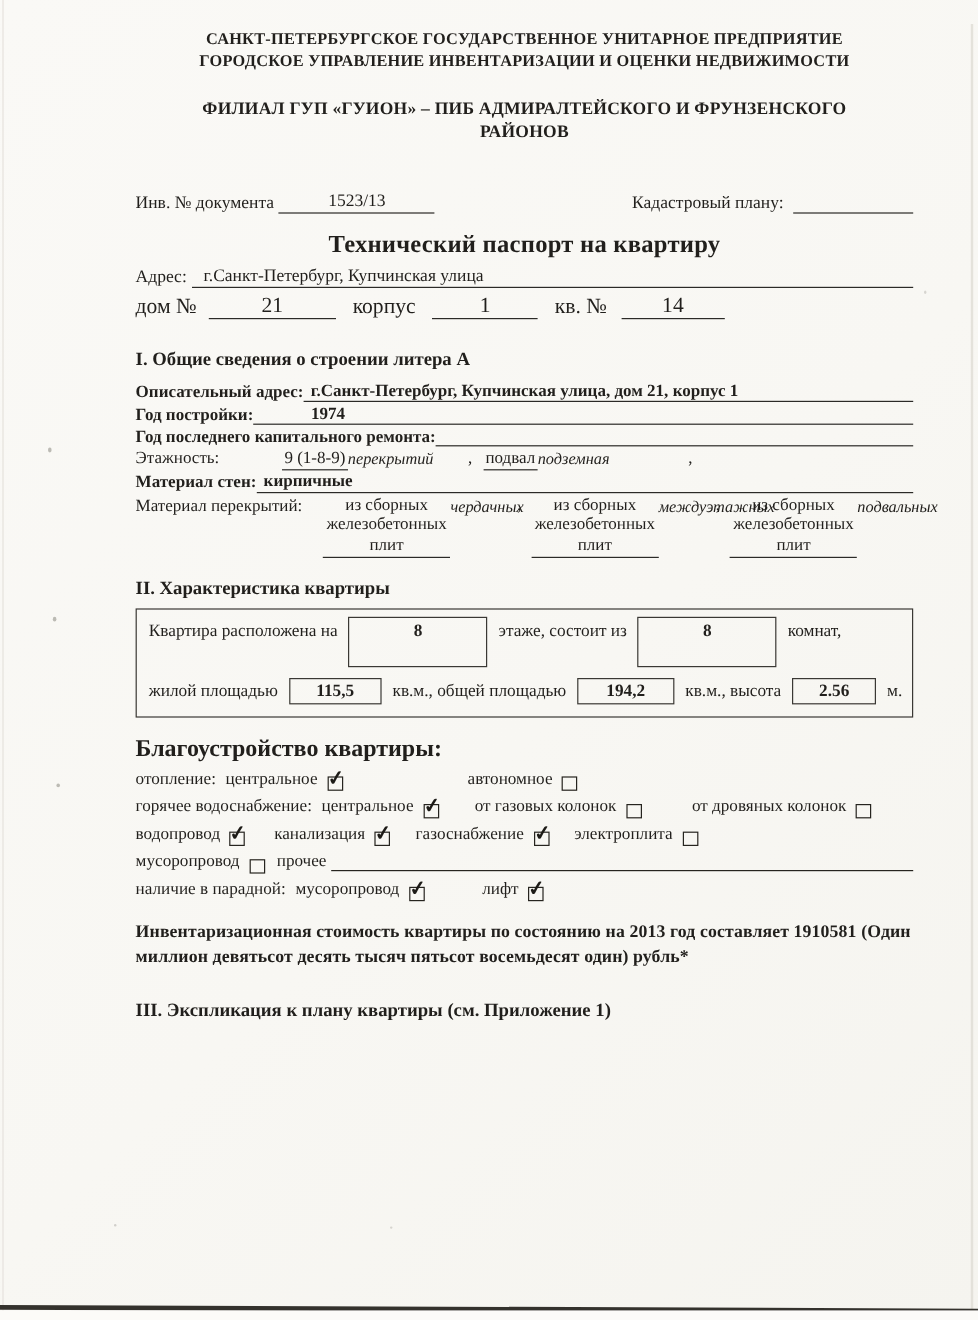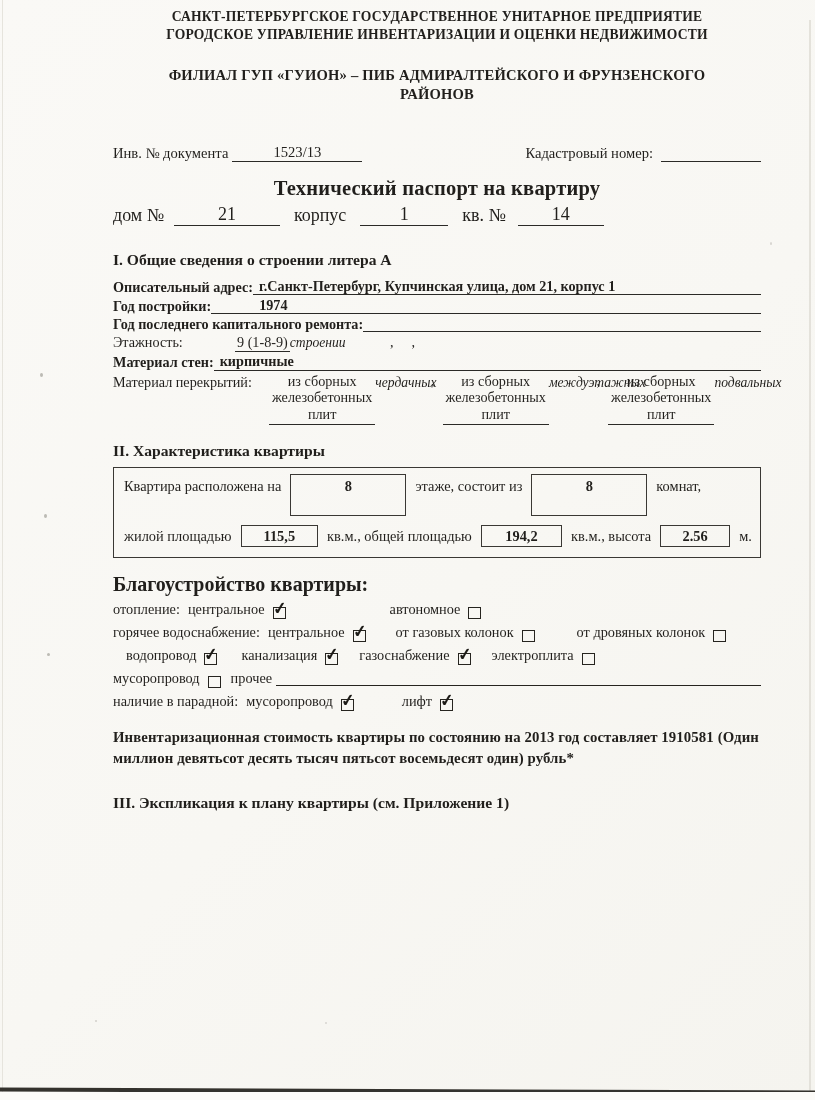--- a/index.html
+++ b/index.html
@@ -19,21 +19,21 @@
   .edge-left  { position:absolute; top:0; bottom:0; left:2px; width:1px; background:#e3e1da; opacity:.9; }
   .page-bottom-edge {
     position:absolute; left:-6px; right:-6px; top:1089px; height:4px;
     background:#34322d; transform:rotate(0.22deg); border-radius:2px;
   }
   .below-edge { position:absolute; left:0; right:0; top:1092px; height:8px; background:#fcfbf8; }
   .speck { position:absolute; background:#8a8880; border-radius:50%; opacity:.55; }
 
   .content { position:absolute; left:113px; top:0; width:648px; }
 
-  .org-header { margin-top:8px; text-align:center; font-weight:bold; font-size:13.6px; line-height:18px; letter-spacing:.2px; }
+  .org-header { margin-top:24px; text-align:center; font-weight:bold; font-size:13.6px; line-height:18px; letter-spacing:.2px; }
   .branch { margin:22px auto 0; max-width:612px; text-align:center; font-weight:bold; font-size:14.6px; line-height:19px; letter-spacing:.2px; }
 
   .meta-row { margin-top:40px; display:flex; align-items:flex-end; font-size:14.6px; }
   .u { border-bottom:1.3px solid #2b2a27; }
   .u-center { text-align:center; display:inline-block; }
   .meta-inv-val { width:130px; margin-left:4px; }
   .meta-spacer { flex:1; }
   .meta-cad-val { width:100px; margin-left:8px; }
 
   .doc-title { margin-top:15px; text-align:center; font-weight:bold; font-size:20.5px; letter-spacing:.2px; }
@@ -95,21 +95,21 @@
     border:1.6px solid #26241f; margin-left:8px; position:relative;
     background:transparent;
   }
   .cb.checked::after {
     content:"\2713";
     position:absolute; left:-1px; top:-9px;
     font-size:17px; font-weight:bold; color:#1d1b17;
     transform:rotate(-6deg);
   }
   .g105 { margin-right:104px; } .g40 { margin-right:42px; } .g28 { margin-right:30px; }
-  .g22 { margin-right:24px;margin-left:13px; } .g20 { margin-right:21px; } .g46 { margin-right:48px; }
+  .g22 { margin-right:24px; } .g20 { margin-right:21px; } .g46 { margin-right:48px; }
   .prochee-lbl { margin-left:10px; margin-right:4px; }
   .prochee-line { flex:1; border-bottom:1.4px solid #26241f; height:15px; }
 
   .valuation { margin-top:16px; font-weight:bold; font-size:14.8px; line-height:21px; letter-spacing:.1px; }
   .s3-head { margin-top:25px; }
 </style>
 </head>
 <body>
 
 <div class="page">
@@ -122,26 +122,30 @@
       <div>САНКТ-ПЕТЕРБУРГСКОЕ ГОСУДАРСТВЕННОЕ УНИТАРНОЕ ПРЕДПРИЯТИЕ</div>
       <div>ГОРОДСКОЕ УПРАВЛЕНИЕ ИНВЕНТАРИЗАЦИИ И ОЦЕНКИ НЕДВИЖИМОСТИ</div>
     </div>
 
     <div class="branch">ФИЛИАЛ ГУП «ГУИОН» – ПИБ АДМИРАЛТЕЙСКОГО И ФРУНЗЕНСКОГО РАЙОНОВ</div>
 
     <div class="meta-row">
       <span class="lbl">Инв. № документа</span>
       <span class="u u-center meta-inv-val">1523/13</span>
       <span class="meta-spacer"></span>
-      <span class="lbl">Кадастровый номер:</span>
+      <span class="lbl">Кадастровый плану:</span>
       <span class="u u-center meta-cad-val"></span>
     </div>
 
     <div class="doc-title">Технический паспорт на квартиру</div>
 
+    <div class="addr-row">
+      <span>Адрес:</span>
+      <span class="u addr-val">г.Санкт-Петербург, Купчинская улица</span>
+    </div>
 
     <div class="house-row">
       <span>дом №</span>
       <span class="u u-center house-val">21</span>
       <span class="house-lbl">корпус</span>
       <span class="u u-center bldg-val">1</span>
       <span class="house-lbl">кв. №</span>
       <span class="u u-center flat-val">14</span>
     </div>
 
@@ -159,23 +163,27 @@
 
     <div class="f-row mt1">
       <span class="lbl">Год последнего капитального ремонта:</span>
       <span class="val"></span>
     </div>
 
     <div class="storeys-row">
       <span class="lbl">Этажность:</span>
       <span class="cell st-c1">
         <span class="cv">9 (1-8-9)</span>
-        <span class="cap">строении</span>
+        <span class="cap">перекрытий</span>
       </span>
       <span class="comma">,</span>
+      <span class="cell st-c2">
+        <span class="cv">подвал</span>
+        <span class="cap">подземная</span>
+      </span>
       <span class="comma">,</span>
     </div>
 
     <div class="f-row mt1">
       <span class="lbl">Материал стен:</span>
       <span class="val">кирпичные</span>
     </div>
 
     <div class="floors-row">
       <span class="lbl">Материал перекрытий:</span>

